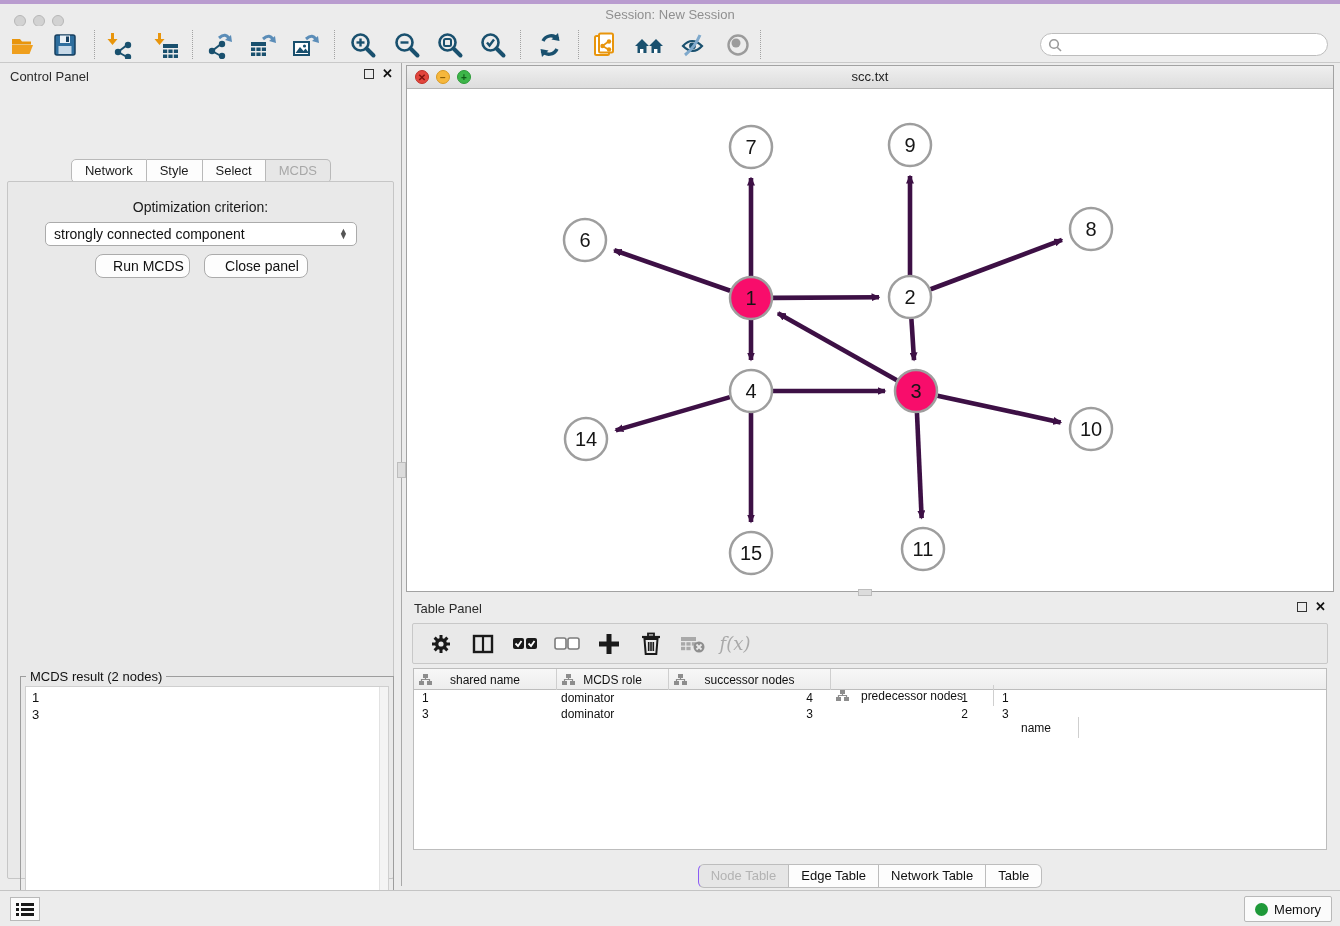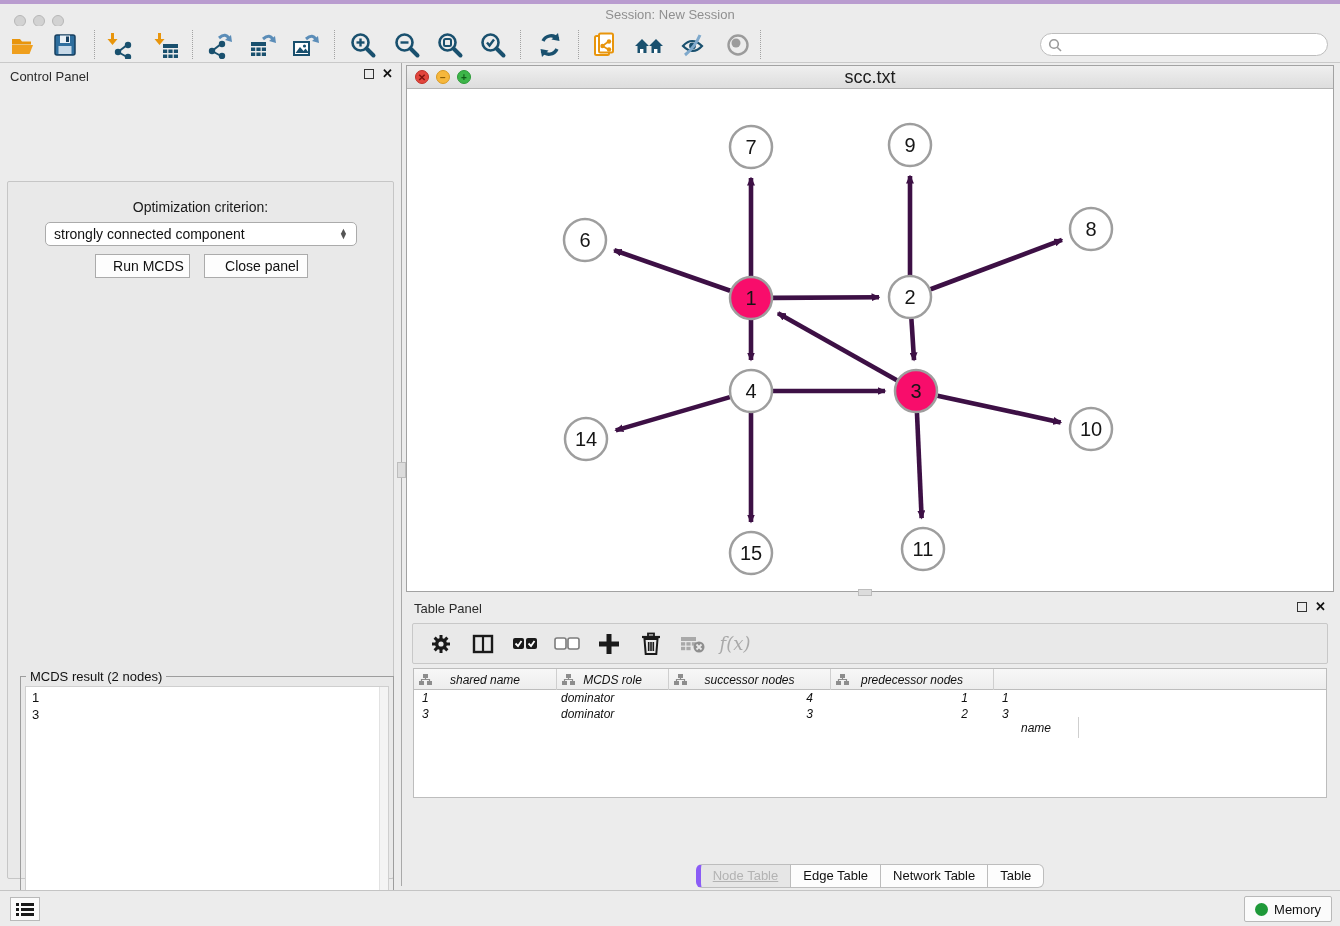--- a/index.html
+++ b/index.html
@@ -40,67 +40,67 @@
     font-size:13px; color:#1c1c1c; padding:3px 13px 4px; vertical-align:top; }
   .cp-tab:first-child { border-left:1px solid #b9b9b9; border-radius:5px 0 0 5px; }
   .cp-tab:last-child { border-radius:0 5px 5px 0; }
   .cp-tab.selected { background:#e7e7e7; color:#a8a8a8; }
 
   #cp-body { position:absolute; left:7px; top:118px; width:387px; height:698px; background:#e9e9e9; border:1px solid #c6c6c6; border-radius:2px; }
   #opt-label { position:absolute; left:0; top:17px; width:100%; text-align:center; font-size:14px; color:#1a1a1a; }
   #criterion-select { position:absolute; left:37px; top:40px; width:312px; height:24px; background:#fff;
     border:1px solid #ababab; border-radius:5px; display:flex; align-items:center; padding:0 8px; font-size:14px; color:#111; }
   #criterion-select .spin { margin-left:auto; display:flex; flex-direction:column; line-height:5px; color:#555; font-size:9px; }
-  .cp-btn { position:absolute; top:72px; height:24px; background:#fdfdfd; border:1px solid #ababab; border-radius:0;
+  .cp-btn { position:absolute; top:72px; height:24px; background:#fdfdfd; border:1px solid #ababab; border-radius:8px;
     font-size:14px; color:#111; display:flex; align-items:center; justify-content:center;padding-left:12px; }
   #run-btn { left:87px; width:95px; }
   #closep-btn { left:196px; width:104px; }
 
   #result-box { position:absolute; left:12px; top:494px; width:374px; height:383px; border:1px solid #9d9d9d; }
   #result-legend { position:absolute; left:5px; top:-8px; background:#e9e9e9; padding:0 4px; font-size:13px; color:#111; }
   #result-inner { position:absolute; left:4px; top:9px; right:4px; bottom:4px; background:#fff; border:1px solid #cfcfcf; }
   #result-text { position:absolute; left:6px; top:2px; font-size:13px; color:#111; line-height:17px; white-space:pre-line; }
   #result-scroll { position:absolute; right:0; top:0; width:9px; height:100%; background:#f4f4f4; border-left:1px solid #e2e2e2; }
 
   
   #v-split-handle { left:397px; top:462px; width:9px; height:16px; background:#dcdcdc; border:1px solid #bdbdbd; }
   #h-split-handle { left:858px; top:589px; width:14px; height:7px; background:#dcdcdc; border:1px solid #bdbdbd; }
 
   
   #net-window { left:406px; top:65px; width:928px; height:527px; border:1px solid #a2a2a2; background:#fff; }
   #net-titlebar { position:relative; height:23px; background:linear-gradient(#efefef,#dddddd); border-bottom:1px solid #b5b5b5; }
-  #net-titlebar .title { width:100%; text-align:center; font-size:18px; color:#1d1d1d; line-height:22px; }
+  #net-titlebar .title { width:100%; text-align:center; font-size:13px; color:#1d1d1d; line-height:22px; }
   #net-lights { position:absolute; left:8px; top:4px; display:flex; gap:7px; }
   .nlight { width:14px; height:14px; border-radius:50%; font-size:10px; font-weight:bold; text-align:center; line-height:13px; }
   .nlight.red { background:#e2463d; border:1px solid #c03028; color:#7c120d; }
   .nlight.amber { background:#f6b73c; border:1px solid #d99a22; color:#8a5d05; }
   .nlight.green { background:#3db549; border:1px solid #2c9a38; color:#0f5c18; }
   #graph-canvas { position:absolute; left:0; top:23px; width:926px; height:502px; background:#fff; }
   #graph-svg { position:absolute; left:0; top:0; }
   #graph-svg text { font-family:"Liberation Sans",sans-serif; }
 
   
   #table-panel { left:406px; top:596px; width:928px; height:261px; background:#ececec; }
   #tp-header { position:relative; height:25px; }
   #tp-header .hdr-title { position:absolute; left:8px; top:5px; font-size:13px; color:#2b2b2b; }
   #tp-toolbar { position:absolute; left:6px; top:27px; width:916px; height:41px; background:#e9e9e9; border:1px solid #c8c8c8; border-radius:2px;
     display:flex; align-items:center; gap:14px; padding-left:14px; }
   .tp-btn { width:28px; height:28px; display:flex; align-items:center; justify-content:center;text-align:center; }
-  #data-table { position:absolute; left:7px; top:72px; width:914px; height:130px; background:#fff; border:1px solid #bdbdbd; overflow:hidden;font-style:italic; }
+  #data-table { position:absolute; left:7px; top:72px; width:914px; height:182px; background:#fff; border:1px solid #bdbdbd; overflow:hidden; }
   #tbl-header { display:flex; height:21px; background:linear-gradient(#f7f7f7,#ededed); border-bottom:1px solid #bdbdbd; }
   .th-cell { position:relative; height:21px; border-right:1px solid #cfcfcf; display:flex; align-items:center; justify-content:center; font-size:12px; color:#111; }
   .th-cell .col-icon { position:absolute; left:5px; top:4px; }
   .t-row { display:flex; height:16px; }
   .td-cell { font-size:12px; color:#111; height:16px; line-height:16px; overflow:hidden; }
 
   
   #table-tabs { left:406px; top:864px; width:928px; text-align:center; }
   .tt-tab { display:inline-block; border:1px solid #bdbdbd; border-left:none; background:#fdfdfd; font-size:13px; color:#111;
     padding:3px 12px 4px; vertical-align:top; }
-  .tt-tab:first-child { border-left:5px solid #8b5cf6; border-radius:6px 0 0 6px;text-decoration:underline; }
+  .tt-tab:first-child { border-left:1px solid #8b5cf6; border-radius:6px 0 0 6px; }
   .tt-tab:last-child { border-radius:0 6px 6px 0; }
   .tt-tab.selected { background:#e6e6e6; color:#b3b3b3; }
 
   
   #status-bar { left:0; top:890px; width:1340px; height:36px; border-top:1px solid #c4c4c4; background:#ececec; }
   #tasks-btn { position:absolute; left:10px; top:6px; width:30px; height:24px; background:#fbfbfb; border:1px solid #b9b9b9;
     display:flex; align-items:center; justify-content:center; }
   #memory-btn { position:absolute; right:8px; top:5px; height:26px; background:#fbfbfb; border:1px solid #b9b9b9; border-radius:2px;
     display:flex; align-items:center; gap:6px; padding:0 10px; font-size:13px; color:#111; }
   #memory-dot { width:13px; height:13px; border-radius:50%; background:#1f9939; }
@@ -283,20 +283,21 @@
 </div>
 
 <div id="control-panel" class="abs">
   <div id="cp-header">
     <span class="hdr-title">Control Panel</span>
     <span class="hdr-btns">
       <span class="float-glyph"></span>
       <span class="close-glyph">✕</span>
     </span>
   </div>
+  <div id="cp-tabs"><span class="cp-tab">Network</span><span class="cp-tab">Style</span><span class="cp-tab">Select</span><span class="cp-tab selected">MCDS</span></div>
   <div id="cp-body">
     <div id="criterion-select">
       <span>strongly connected component</span>
       <span class="spin">
           <span>▲</span>
           <span>▼</span>
         </span>
     </div>
     <div id="opt-label">Optimization criterion:</div>
     <div id="run-btn" class="cp-btn">Run MCDS</div>
@@ -510,21 +511,21 @@
               <rect x="4" y="1" width="5" height="4"></rect>
               <rect x="0" y="8" width="5" height="4"></rect>
               <rect x="8" y="8" width="5" height="4"></rect>
             </g>
             <g stroke="#8d8d8d" stroke-width="1.2" fill="none">
               <path d="M6.5 5 v2 M2.5 8 v-1.5 h8 V8"></path>
             </g>
           </svg>
           <span>successor nodes</span>
         </div>
-        <div class="th-cell" style="width: 163px;">
+        <div class="th-cell" style="width: 163px; margin-top: 16px;">
           <svg class="col-icon" width="13" height="13">
             <g fill="#8d8d8d">
               <rect x="4" y="1" width="5" height="4"></rect>
               <rect x="0" y="8" width="5" height="4"></rect>
               <rect x="8" y="8" width="5" height="4"></rect>
             </g>
             <g stroke="#8d8d8d" stroke-width="1.2" fill="none">
               <path d="M6.5 5 v2 M2.5 8 v-1.5 h8 V8"></path>
             </g>
           </svg>

